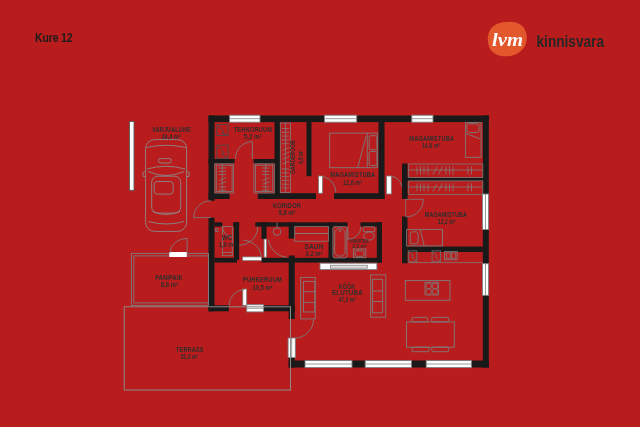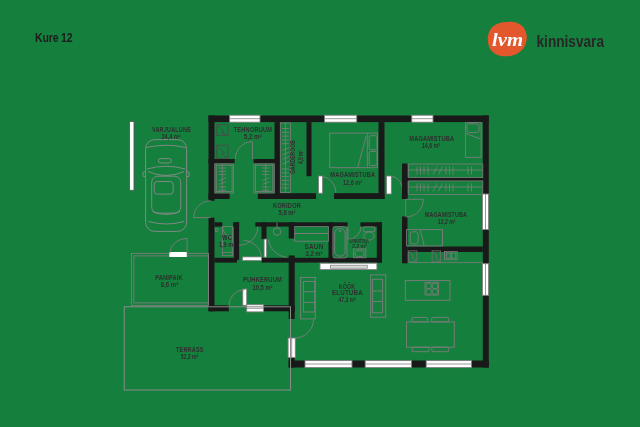--- a/index.html
+++ b/index.html
@@ -1,16 +1,16 @@
 <!DOCTYPE html>
 <html><head>
 <meta charset="utf-8">
 <style>
   html,body{margin:0;padding:0;background:#ffffff;}
-  .page{position:relative;width:640px;height:427px;background:#15803d;overflow:hidden;
+  .page{position:relative;width:640px;height:427px;background:#b91c1c;overflow:hidden;
         font-family:"Liberation Sans", sans-serif;}
   svg{position:absolute;left:0;top:0;will-change:transform;transform:translateZ(0);}
 </style>
 </head>
 <body>
 <div class="page">
 <svg width="640" height="427" viewBox="0 0 640 427">
 
 <text x="35" y="41.5" font-size="13.5" font-weight="bold" fill="#1c1c1c" letter-spacing="-0.2" textLength="37.5" lengthAdjust="spacingAndGlyphs">Kure 12</text>
 

